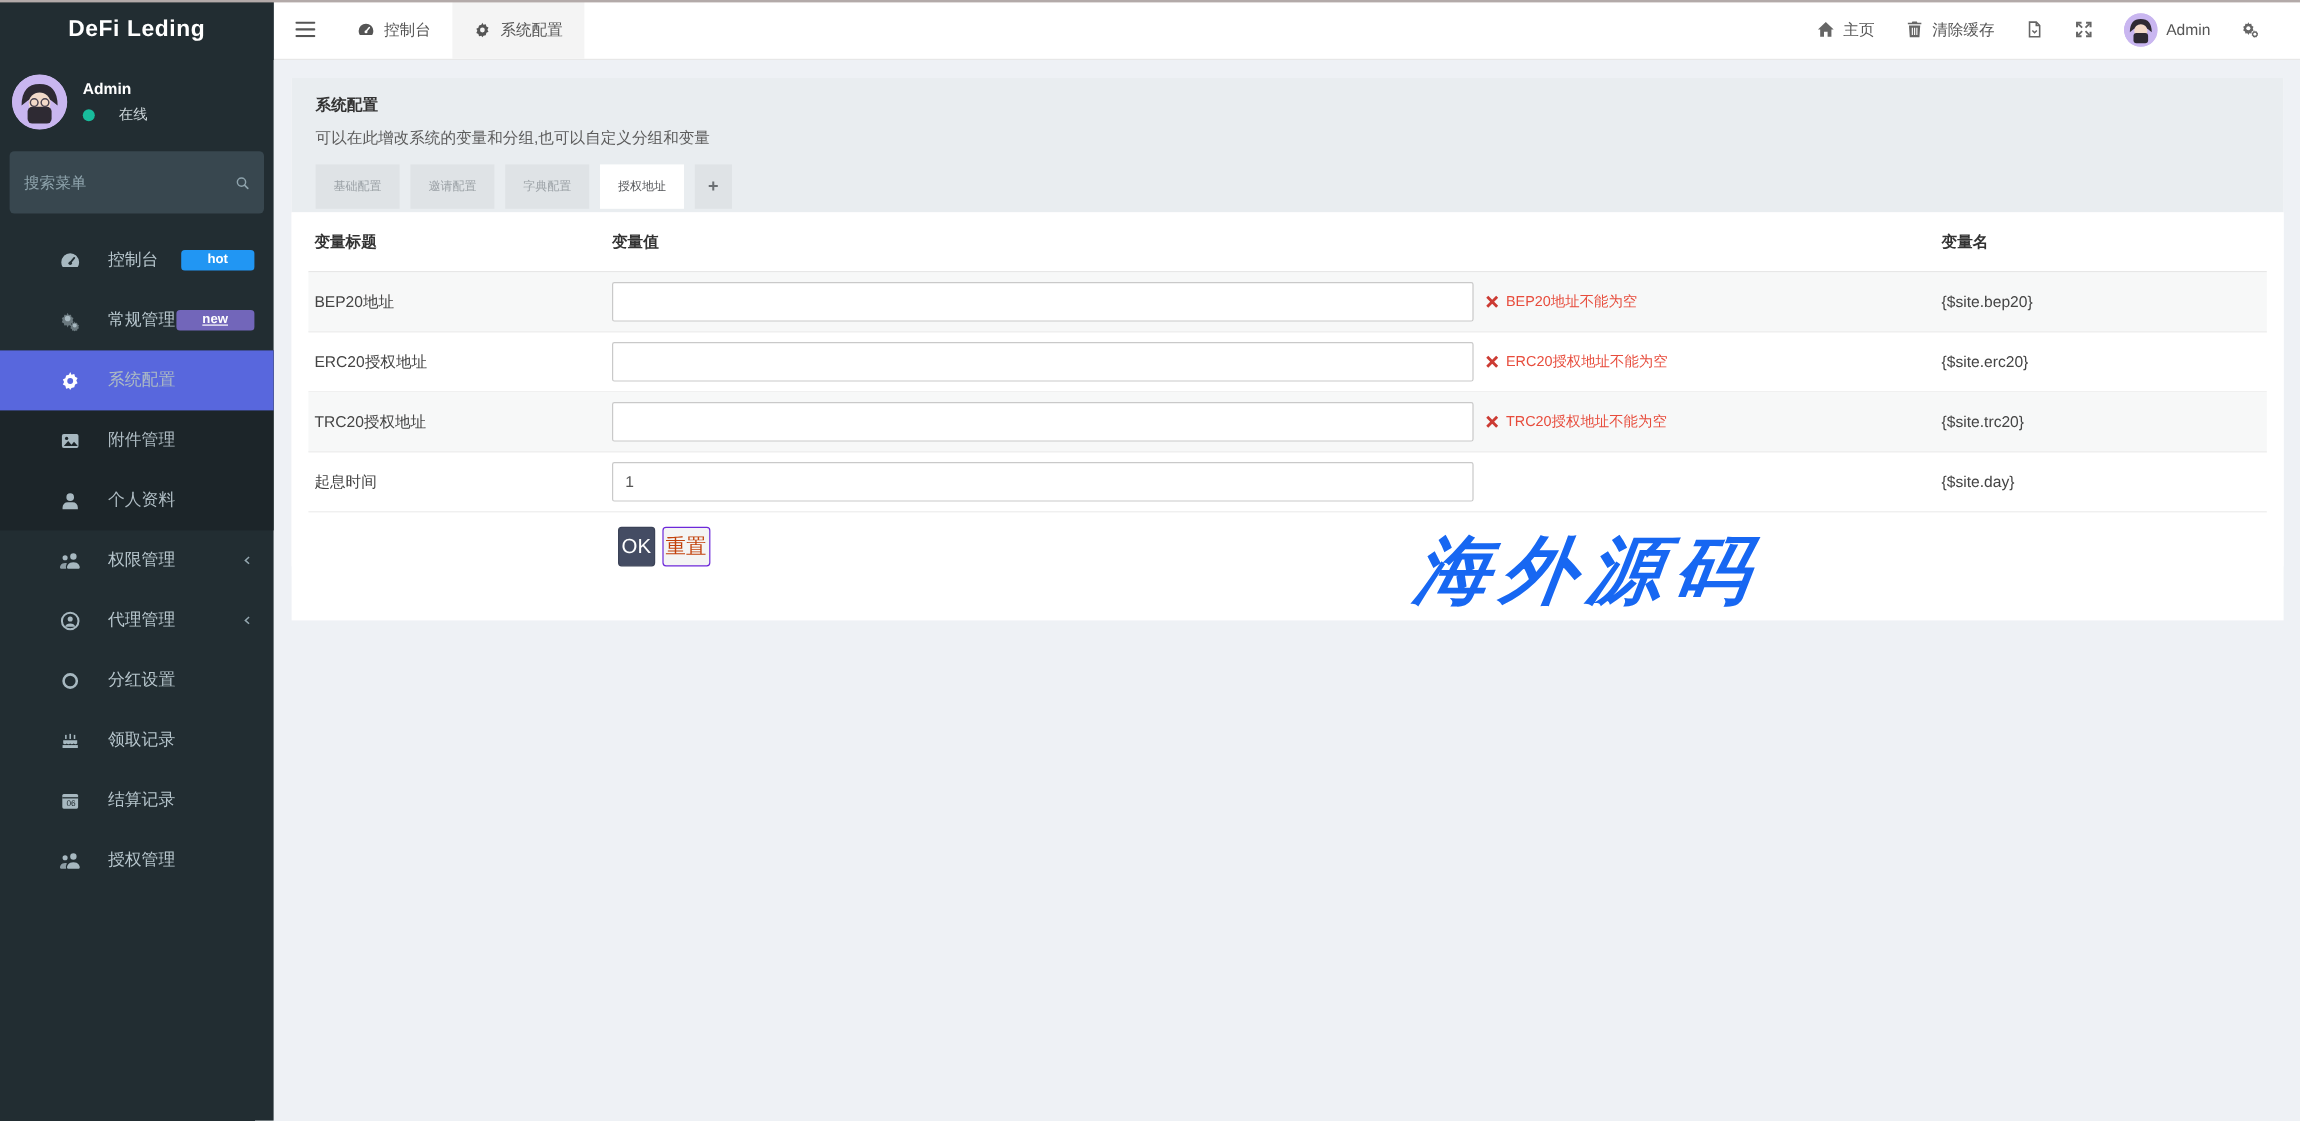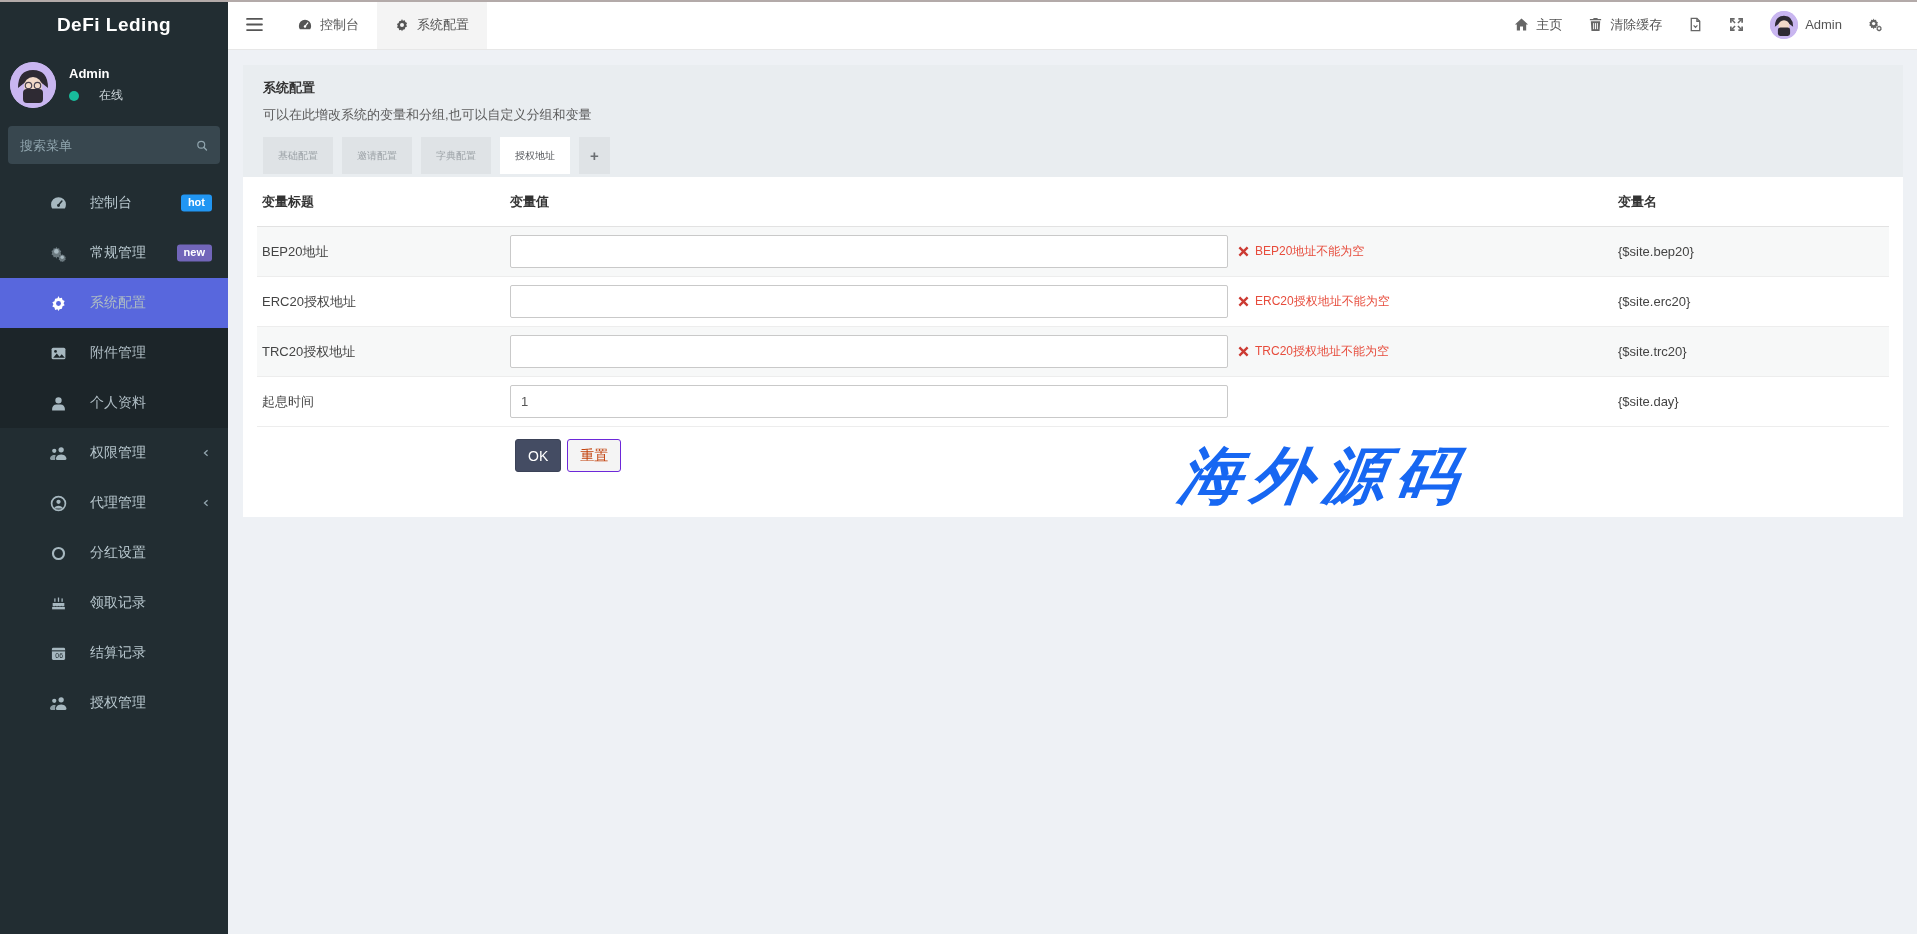--- a/index.html
+++ b/index.html
@@ -9,31 +9,31 @@
   .top-strip { position:absolute; left:0; top:0; width:1917px; height:2px; background:#b3aaa9; z-index:99; }
 
   
   .sidebar { position:absolute; left:0; top:0; width:228px; height:934px; background:#222d32; color:#b8c7ce; z-index:10; }
   .brand { height:50px; display:flex; align-items:center; justify-content:center; color:#fff; font-size:19px; font-weight:bold; letter-spacing:.5px; background:#222d32; }
   .user-panel { display:flex; align-items:center; gap:13px; padding:12px 12px 10px 10px; }
   .avatar { width:46px; height:46px; border-radius:50%; overflow:hidden; flex:0 0 46px; background:#c9b6f0; }
   .user-meta .u-name { color:#fff; font-weight:bold; font-size:13px; margin-bottom:6px; }
   .u-status { display:flex; align-items:center; gap:20px; font-size:12px; color:#cfd8dc; }
   .dot { width:10px; height:10px; border-radius:50%; display:inline-block; }
-  .search-box { margin:8px 8px 14px 8px; height:38px; background:#38474f; border-radius:4px; display:flex; align-items:center; padding:0 12px; }
+  .search-box { margin:8px 8px 14px 8px; height:52px; background:#38474f; border-radius:4px; display:flex; align-items:center; padding:0 12px; }
   .search-box input { flex:1; background:transparent; border:none; outline:none; color:#aebfc7; font-size:13px; font-family:inherit; }
   .search-box input::placeholder { color:#8fa4ad; }
   .menu { margin-top:6px; }
   .menu-item { height:50px; display:flex; align-items:center; padding:0 16px 0 50px; position:relative; cursor:pointer; font-size:14px; color:#b8c7ce; }
   .menu-item .mi-icon { width:17px; height:17px; margin-right:23px; flex:0 0 17px; display:inline-flex; color:#a7b8c0; }
   .menu-item.active { background:#5867dd; color:#fff; }
   .menu-item.active .mi-icon { color:#fff; }
   .submenu { background:#1c2529; }
   .submenu .menu-item { color:#aebcc3; }
-  .badge { position:absolute; right:16px; top:50%; transform:translateY(-50%); color:#fff; font-size:11px; font-weight:bold; padding:2px 7px; border-radius:3px; line-height:1.2; }
+  .badge { position:absolute; right:16px; top:50%; transform:translateY(-50%); color:#fff; font-size:11px; font-weight:bold; padding:2px 22px; border-radius:3px; line-height:1.2; }
   .chev { position:absolute; right:17px; top:50%; transform:translateY(-50%); width:10px; height:10px; color:#94a7b0; display:inline-flex; }
 
   
   .topbar { position:absolute; left:228px; top:0; width:1689px; height:50px; background:#fff; border-bottom:1px solid #e7e7e7; display:flex; align-items:stretch; z-index:9; }
   .hamburger { width:52px; display:flex; align-items:center; justify-content:center; color:#555; cursor:pointer; }
   .nav-tab { display:flex; align-items:center; gap:8px; padding:0 18px; color:#555; cursor:pointer; font-size:13px; }
   .nav-tab .nt-icon { width:14px; height:14px; display:inline-flex; color:#555; }
   .nav-tab.active { background:#f4f4f4; }
   .topbar-right { margin-left:auto; display:flex; align-items:center; gap:26px; padding-right:34px; color:#555; }
   .tb-item { display:flex; align-items:center; gap:7px; cursor:pointer; font-size:13px; color:#555; }
@@ -54,21 +54,21 @@
   .cfg-head { display:flex; align-items:center; height:50px; border-bottom:1px solid #e2e2e2; font-weight:bold; color:#333; }
   .cfg-row { display:flex; align-items:center; height:50px; border-bottom:1px solid #ededed; color:#444; }
   .cfg-row:nth-child(odd) { background:#f7f8f8; }
   .c1 { width:253px; padding-left:5px; }
   .c2 { width:1108px; display:flex; align-items:center; }
   .c3 { flex:1; }
   .cfg-input { width:718px; height:33px; border:1px solid #c9c9c9; border-radius:2px; background:#fff; padding:0 10px; font-size:13px; color:#555; font-family:inherit; outline:none; }
   .err { display:flex; align-items:center; gap:6px; margin-left:10px; font-size:12px; }
   .err .x-icon { width:11px; height:11px; display:inline-flex; }
   .form-actions { margin-top:12px; margin-left:253px; padding-left:5px; display:flex; gap:6px; }
-  .btn { height:33px; padding:0 12px; border-radius:3px; font-size:14px; cursor:pointer; font-family:inherit; }
+  .btn { height:33px; padding:0 2px; border-radius:3px; font-size:17px; cursor:pointer; font-family:inherit; }
   .btn-ok { border:1px solid #3b4257; color:#fff; }
   .btn-reset { background:#f4f4f4; border:1px solid #6d28d9; color:#c2410c; }
 
   .watermark { position:absolute; left:1180px; top:434px; z-index:5; font-family:"DejaVu Serif","Liberation Serif",serif; font-style:italic; font-weight:bold; font-size:62px; letter-spacing:10px; transform:skewX(-8deg); pointer-events:none; white-space:nowrap; }
 
   svg { display:block; width:100%; height:100%; }
 </style>
 </head>
 <body>
 
@@ -125,21 +125,21 @@
         <svg viewBox="0 0 16 16">
             <g fill="currentColor">
               <circle cx="6" cy="6" r="2.2"></circle>
               <path d="M6 1.6l.8 1.6L8.6 3l.4 1.8 1.6.8-.7 1.7.7 1.7-1.6.8-.4 1.8-1.8-.2L6 13l-.8-1.6-1.8.2-.4-1.8-1.6-.8.7-1.7-.7-1.7 1.6-.8L3.4 3l1.8.2z" opacity=".55"></path>
               <circle cx="11.5" cy="11.5" r="1.6"></circle>
               <path d="M11.5 8.4l.6 1.2 1.3-.2.3 1.3 1.2.6-.5 1.2.5 1.2-1.2.6-.3 1.3-1.3-.2-.6 1.2-.6-1.2-1.3.2-.3-1.3-1.2-.6.5-1.2-.5-1.2 1.2-.6.3-1.3 1.3.2z" opacity=".55"></path>
             </g>
           </svg>
       </span>
       <span>常规管理</span>
-      <span class="badge" style="background-color: rgb(114, 102, 186);">new</span>
+      <span class="badge" style="background-color: rgb(114, 102, 186); text-decoration: underline;">new</span>
     </div>
 
     <div class="submenu">
       <div class="menu-item active" style="background-color: rgb(88, 103, 221);">
         <span class="mi-icon">
           <svg viewBox="0 0 16 16">
               <path fill="currentColor" d="M8 1l1 2 2.2-.5.6 2.2 2 1-1 2 1 2-2 1-.6 2.2L9 13.5 8 15l-1-1.5-2.2.5-.6-2.2-2-1 1-2-1-2 2-1 .6-2.2L7 3z"></path>
               <circle cx="8" cy="8" r="2.3" fill="#5867dd"></circle>
             </svg>
         </span>

